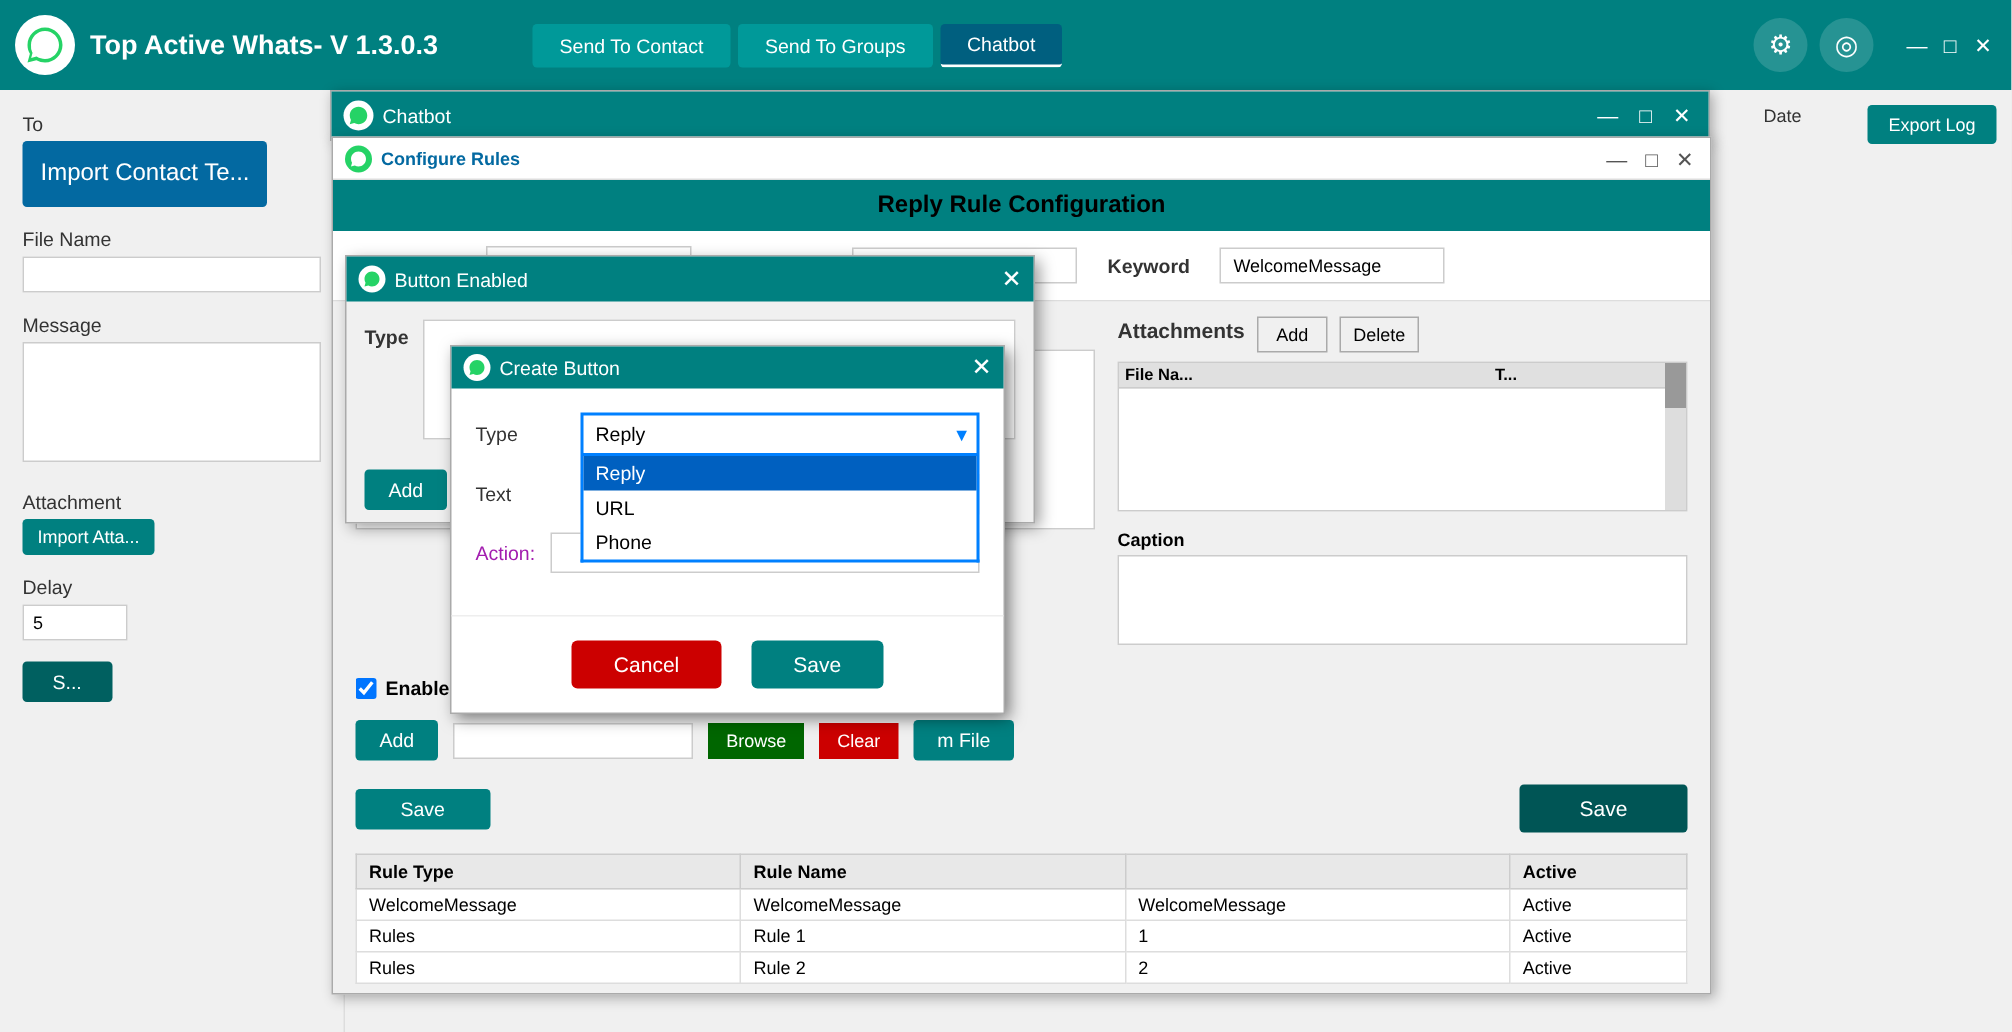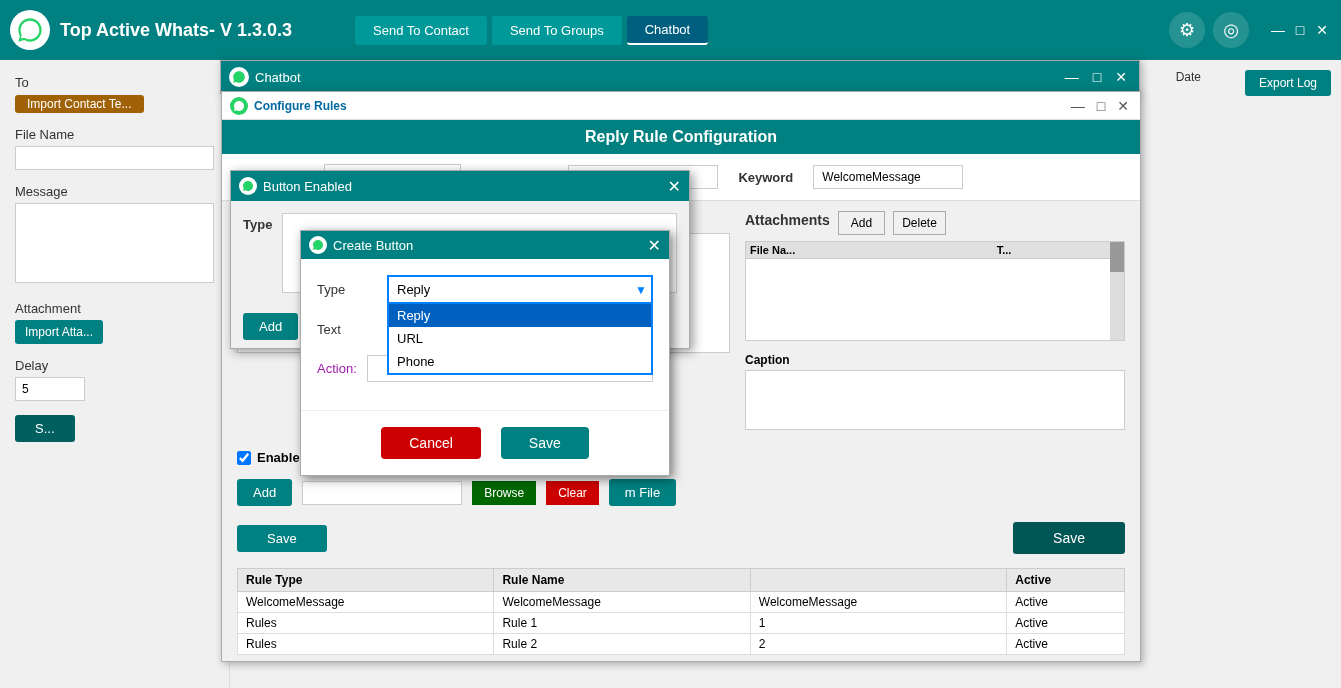--- a/index.html
+++ b/index.html
@@ -92,25 +92,25 @@
     .field-row {
       margin-bottom: 14px;
     }
     .field-label {
       font-size: 13px;
       color: #333;
       margin-bottom: 4px;
       display: block;
     }
     .import-btn {
-      background: #a16207;
-      color: white;
-      border: none;
-      padding: 2px 12px;
-      font-size: 12px;
+      background: #0369a1;
+      color: white;
+      border: none;
+      padding: 13px 12px;
+      font-size: 16px;
       cursor: pointer;
       border-radius: 3px;
     }
     .field-input {
       width: 100%;
       border: 1px solid #ccc;
       padding: 4px 6px;
       font-size: 12px;
       background: white;
     }
@@ -246,21 +246,21 @@
       border: none;
       font-size: 14px;
       cursor: pointer;
       padding: 0 3px;
     }
 
     
     .reply-rule-header {
       background: #008080;
       text-align: center;
-      color: #ffffff;
+      color: #000000;
       font-size: 16px;
       font-weight: bold;
       padding: 8px;
     }
 
     
     .rule-config-row {
       display: flex;
       align-items: center;
       padding: 10px 15px;

